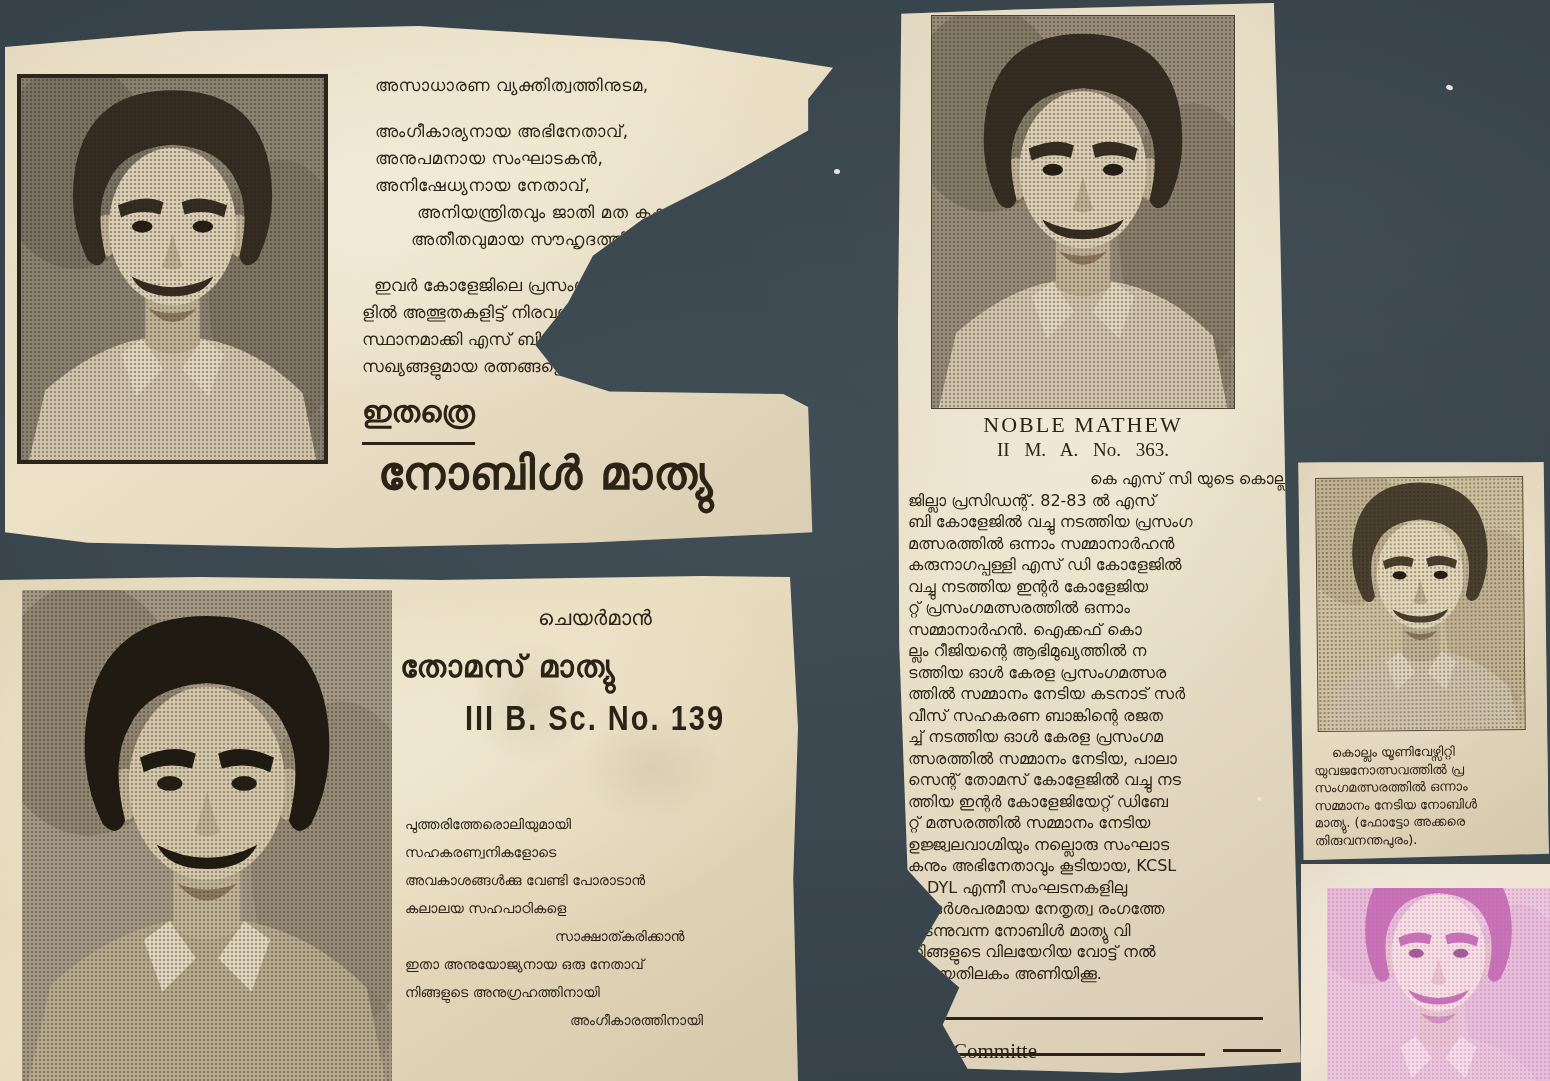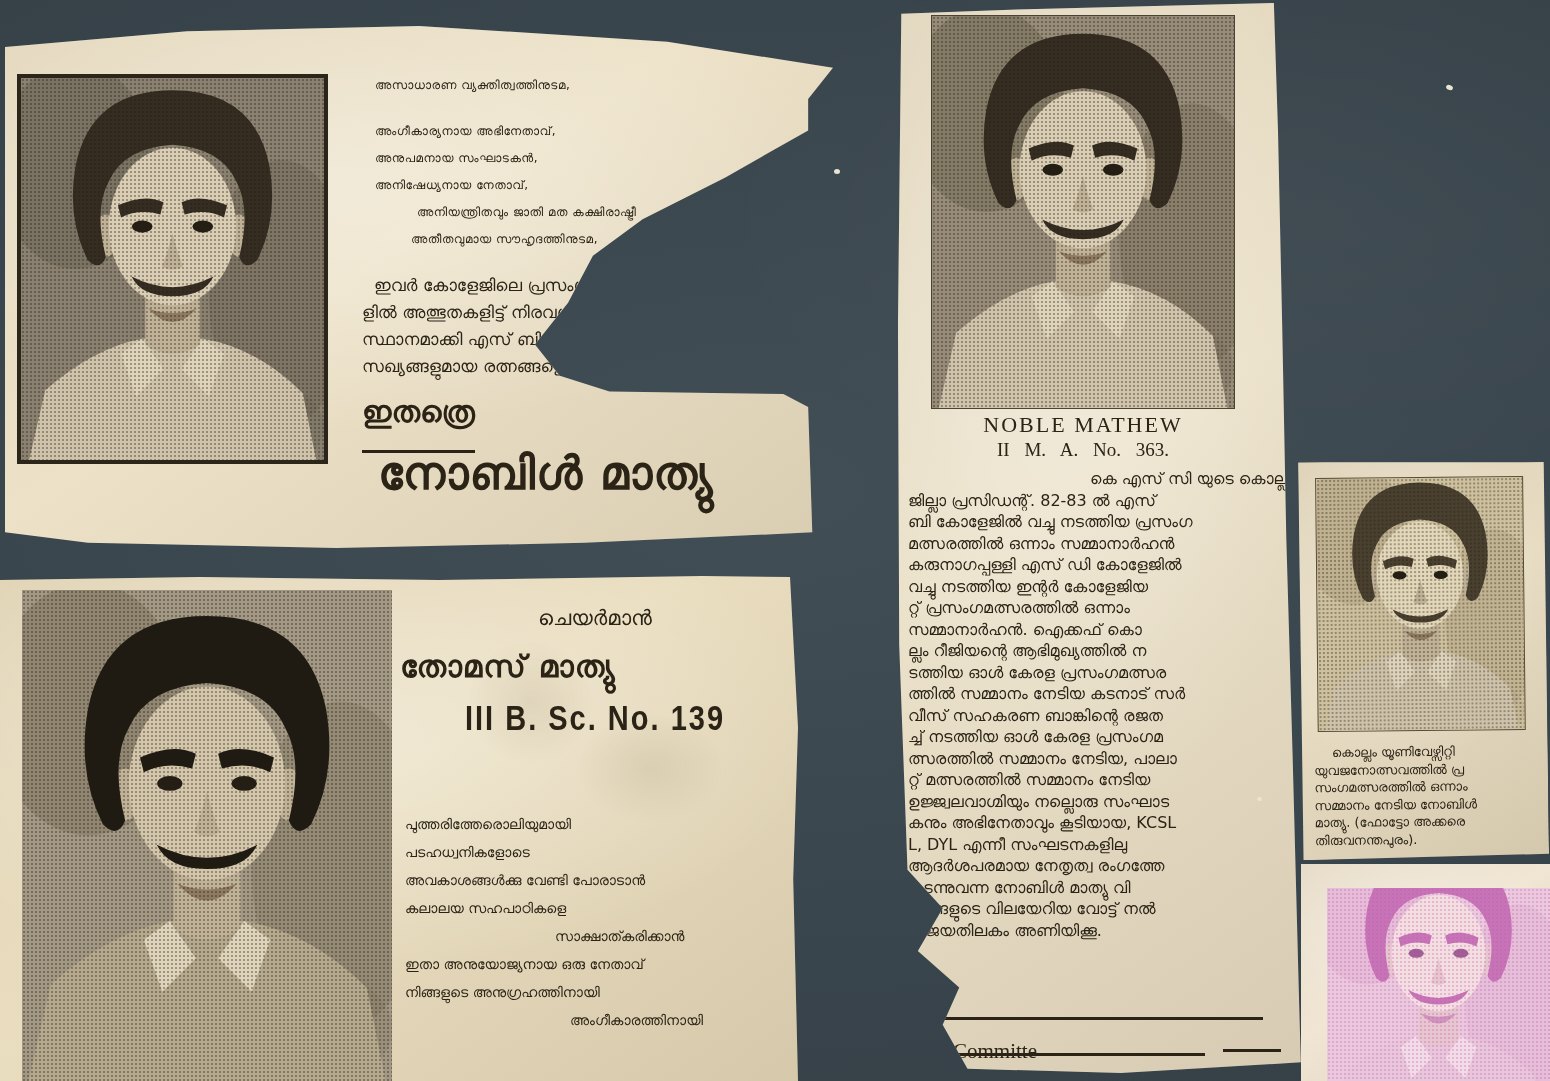--- a/index.html
+++ b/index.html
@@ -45,29 +45,29 @@
     --pbg:#a29884;--pbg2:#837963;--hair:#1f1a12;--shirt:#b5a98e;--skin:#d3c6aa;}
   .photo3{left:38px;top:12px;width:302px;height:392px;border:1px solid #4a4232;
     --pbg:#968c79;--pbg2:#776d59;}
   .photo4{left:18px;top:16px;width:206px;height:252px;border:1px solid #564d3a;
     --pbg:#cec19f;--pbg2:#b4a583;--hair:#4a4030;--skin:#e3d7ba;}
   .photo5{left:26px;top:24px;width:223px;height:193px;
     --pbg:#ecc8de;--pbg2:#e2b2d4;--shirt:#e9c6db;--collar:#f3dbe8;--skin:#f4dee2;
     --skin2:#e8c6d0;--hair:#c873b8;--ink:#a05c94;--mouth:#d193c0;}
   .photo5::after{background-image:radial-gradient(rgba(186,94,166,0.30) 1px, transparent 1.35px);}
   
-  .c1-praise{position:absolute;left:370px;top:48px;width:450px;font-size:12px;line-height:22px;}
+  .c1-praise{position:absolute;left:370px;top:48px;width:450px;font-size:17px;line-height:22px;}
   .c1-praise .line{margin-bottom:5px;letter-spacing:0.5px;}
   .c1-praise .line:nth-child(1){margin-bottom:24px;}
   .c1-praise .line:nth-child(5){margin-left:42px;white-space:nowrap;}
   .c1-praise .line:nth-child(6){margin-left:36px;}
   .c1-para{position:absolute;left:357px;top:246px;width:455px;font-size:17px;line-height:27px;}
   .c1-para .line:nth-child(1){text-indent:12px;}
   .c1-head-top{position:absolute;left:357px;top:368px;font-size:30px;font-weight:600;
-    border-bottom:3px solid #2b2316;padding-bottom:20px;}
+    border-bottom:3px solid #2b2316;padding-bottom:12px;}
   .c1-head-main{position:absolute;left:373px;top:420px;font-size:46px;font-weight:600;letter-spacing:1px;}
   
   .c2-role{position:absolute;left:400px;top:30px;width:390px;text-align:center;font-size:21px;}
   .c2-name{position:absolute;left:400px;top:72px;width:390px;text-align:left;
     font-size:31px;font-weight:600;letter-spacing:1px;}
   .c2-class{position:absolute;left:400px;top:126px;width:390px;text-align:center;
     font-size:29px;font-weight:700;letter-spacing:2px;transform:scaleY(1.18);
     font-family:"Liberation Sans", sans-serif;}
   .c2-para{position:absolute;left:405px;top:234px;width:390px;font-size:14px;line-height:28px;}
   .c2-para .line:nth-child(5){margin-left:150px;}
@@ -160,21 +160,21 @@
       <svg viewBox="0 0 100 132" preserveAspectRatio="xMidYMid slice">
           <use href="#portrait"></use>
         </svg>
     </div>
     <div class="c2-ghost"></div>
     <div class="c2-role">ചെയർമാൻ</div>
     <div class="c2-name">തോമസ് മാത്യു</div>
     <div class="c2-class">III B. Sc. No. 139</div>
     <div class="c2-para">
         <div class="line">പുത്തരിത്തേരൊലിയുമായി</div>
-        <div class="line">പടഹധ്വനികളോടെ</div>
+        <div class="line">സഹകരണ്വനികളോടെ</div>
         <div class="line">അവകാശങ്ങൾക്കു വേണ്ടി പോരാടാൻ</div>
         <div class="line">കലാലയ സഹപാഠികളെ</div>
         <div class="line">സാക്ഷാത്കരിക്കാൻ</div>
         <div class="line">ഇതാ അനുയോജ്യനായ ഒരു നേതാവ്</div>
         <div class="line">നിങ്ങളുടെ അനുഗ്രഹത്തിനായി</div>
         <div class="line">അംഗീകാരത്തിനായി</div>
       </div>
   </section>
 
   <section class="clip clip3">
@@ -193,20 +193,22 @@
         <div class="line">കരുനാഗപ്പള്ളി എസ് ഡി കോളേജിൽ</div>
         <div class="line">വച്ചു നടത്തിയ ഇന്റർ കോളേജിയ</div>
         <div class="line">റ്റ് പ്രസംഗമത്സരത്തിൽ ഒന്നാം</div>
         <div class="line">സമ്മാനാർഹൻ. ഐക്കഫ് കൊ</div>
         <div class="line">ല്ലം റീജിയന്റെ ആഭിമുഖ്യത്തിൽ ന</div>
         <div class="line">ടത്തിയ ഓൾ കേരള പ്രസംഗമത്സര</div>
         <div class="line">ത്തിൽ സമ്മാനം നേടിയ കടനാട് സർ</div>
         <div class="line">വീസ് സഹകരണ ബാങ്കിന്റെ രജത</div>
         <div class="line">ച്ച് നടത്തിയ ഓൾ കേരള പ്രസംഗമ</div>
         <div class="line">ത്സരത്തിൽ സമ്മാനം നേടിയ, പാലാ</div>
+        <div class="line">സെന്റ് തോമസ് കോളേജിൽ വച്ചു നട</div>
+        <div class="line">ത്തിയ ഇന്റർ കോളേജിയേറ്റ് ഡിബേ</div>
         <div class="line">റ്റ് മത്സരത്തിൽ സമ്മാനം നേടിയ</div>
         <div class="line">ഉജ്ജ്വലവാഗ്മിയും നല്ലൊരു സംഘാട</div>
         <div class="line">കനും അഭിനേതാവും കൂടിയായ, KCSL</div>
         <div class="line">L, DYL എന്നീ സംഘടനകളിലു</div>
         <div class="line">ആദർശപരമായ നേതൃത്വ രംഗത്തേ</div>
         <div class="line">കടന്നുവന്ന നോബിൾ മാത്യു വി</div>
         <div class="line">നിങ്ങളുടെ വിലയേറിയ വോട്ട് നൽ</div>
         <div class="line">വിജയതിലകം അണിയിക്കൂ.</div>
       </div>
     <div class="rule c3-rule1"></div>

